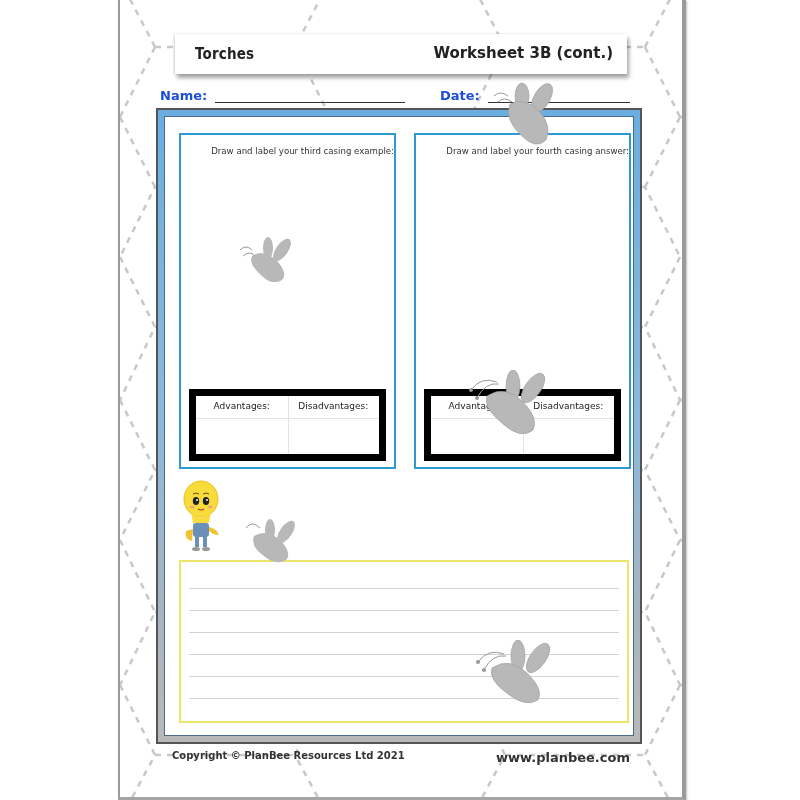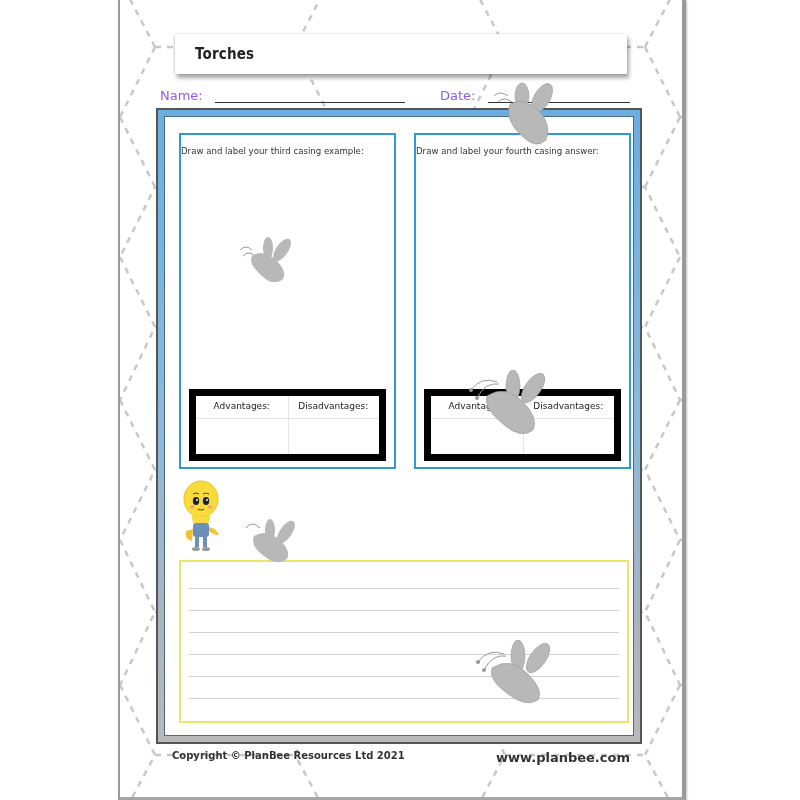--- a/index.html
+++ b/index.html
@@ -16,21 +16,21 @@
 
   .title-banner {
     position:absolute; left:55px; top:34px; width:452px; height:40px;
     background:#ffffff;
     box-shadow: 2px 4px 4px rgba(0,0,0,0.35), -1px 0 2px rgba(0,0,0,0.15);
     z-index:2;
   }
   .title-left { position:absolute; left:20px; top:11px; font-family:"DejaVu Sans Condensed","DejaVu Sans",sans-serif; font-size:15px; font-weight:bold; color:#222; letter-spacing:0.2px; }
   .title-right { position:absolute; right:14px; top:10px; font-family:"DejaVu Sans", sans-serif; font-size:15px; font-weight:bold; color:#222; }
 
-  .field-row { position:absolute; top:88px; font-size:13px; font-weight:normal; color:#8b5cf6; z-index:2; }
+  .field-row { position:absolute; top:88px; font-size:13px; font-weight:bold; color:#1d4ed8; z-index:2; }
   .field-name { left:40px; }
   .field-date { left:320px; }
   .field-line { position:absolute; top:102px; height:1px; background:#333; z-index:2; }
 
   .frame {
     position:absolute; left:36px; top:108px; width:486px; height:636px;
     border:2px solid #555;
     padding:6px;
     background:linear-gradient(to bottom, #6aaee0 0%, #8cb9dc 50%, #a9b4bf 80%, #b9b9b9 100%);
     box-sizing:border-box; z-index:1;
@@ -39,21 +39,21 @@
     position:absolute; left:6px; top:6px; right:6px; bottom:6px;
     background:#ffffff; border:1px solid #4a6b88;
   }
 
   .panel {
     position:absolute; top:16px; width:217px; height:336px;
     border:2px solid #2e9ad0; box-sizing:border-box; background:transparent;
   }
   .panel-left { left:14px; }
   .panel-right { left:249px; }
-  .panel-caption { position:absolute; left:0; right:0; top:11px; text-align:left; font-size:8.6px; color:#333; }
+  .panel-caption { position:absolute; left:0; right:0; top:11px; text-align:right; font-size:8.6px; color:#333; }
   .adv-table { position:absolute; left:8px; right:8px; top:226px; bottom:6px; border:7px solid #000000;margin-top:28px; }
   .adv-head { position:absolute; left:0; right:0; top:0; height:22px; border-bottom:1px solid #e3e3e3; }
   .adv-col-divider { position:absolute; top:0; bottom:0; left:50%; width:1px; background:#e3e3e3; }
   .adv-label { position:absolute; top:5px; width:50%; text-align:center; font-size:9px; color:#222; }
   .adv-label.l { left:0; }
   .adv-label.r { left:50%; }
 
   .bulb { position:absolute; left:16px; top:362px; width:44px; height:80px; z-index:3; }
 
   .bubble {
@@ -127,20 +127,21 @@
         <path d="M385,47 L525,47"></path>
       <path d="M35,47 L0,-20"></path>
         <path d="M35,47 L0,117"></path>
         <path d="M525,47 L560,-20"></path>
         <path d="M525,47 L560,117"></path>
     </g>
   </svg>
 
   <div class="title-banner">
     <span class="title-left">Torches</span>
+    <span class="title-right">Worksheet 3B (cont.)</span>
   </div>
 
   <span class="field-row field-name">Name:</span>
   <div class="field-line" style="left:95px; width:190px;"></div>
   <span class="field-row field-date">Date:</span>
   <div class="field-line" style="left:368px; width:142px;"></div>
 
   <div class="frame">
     <div class="frame-inner">
 

